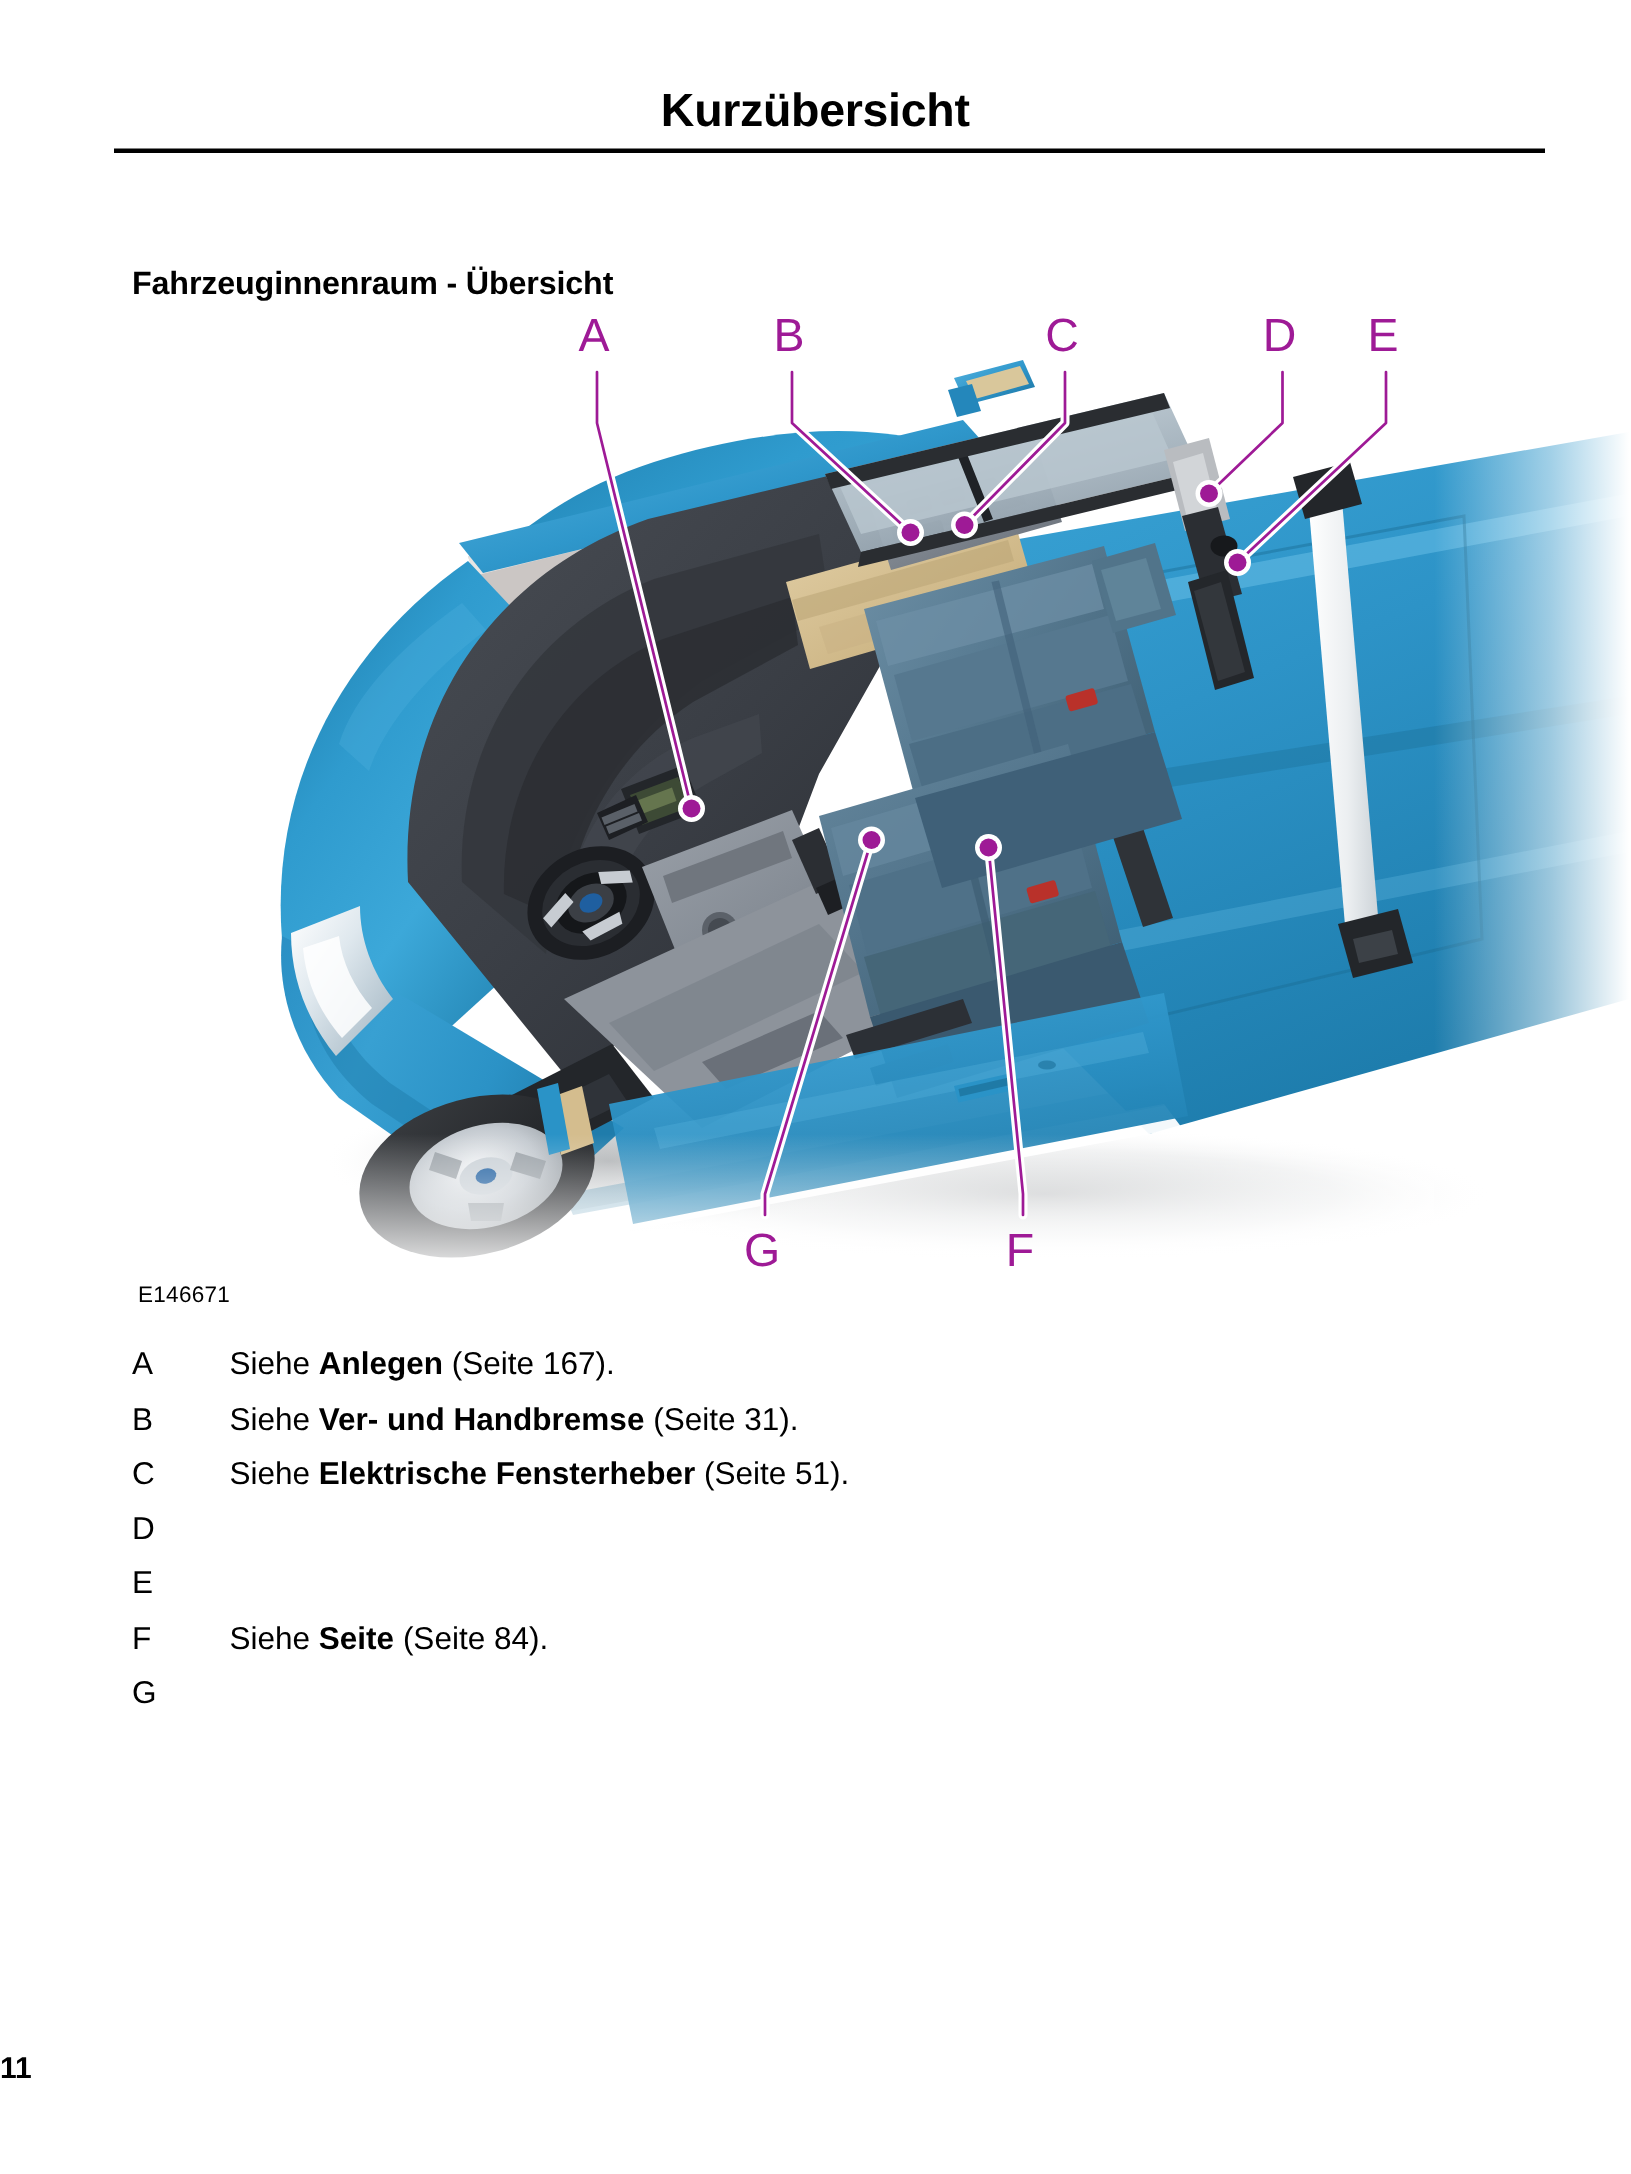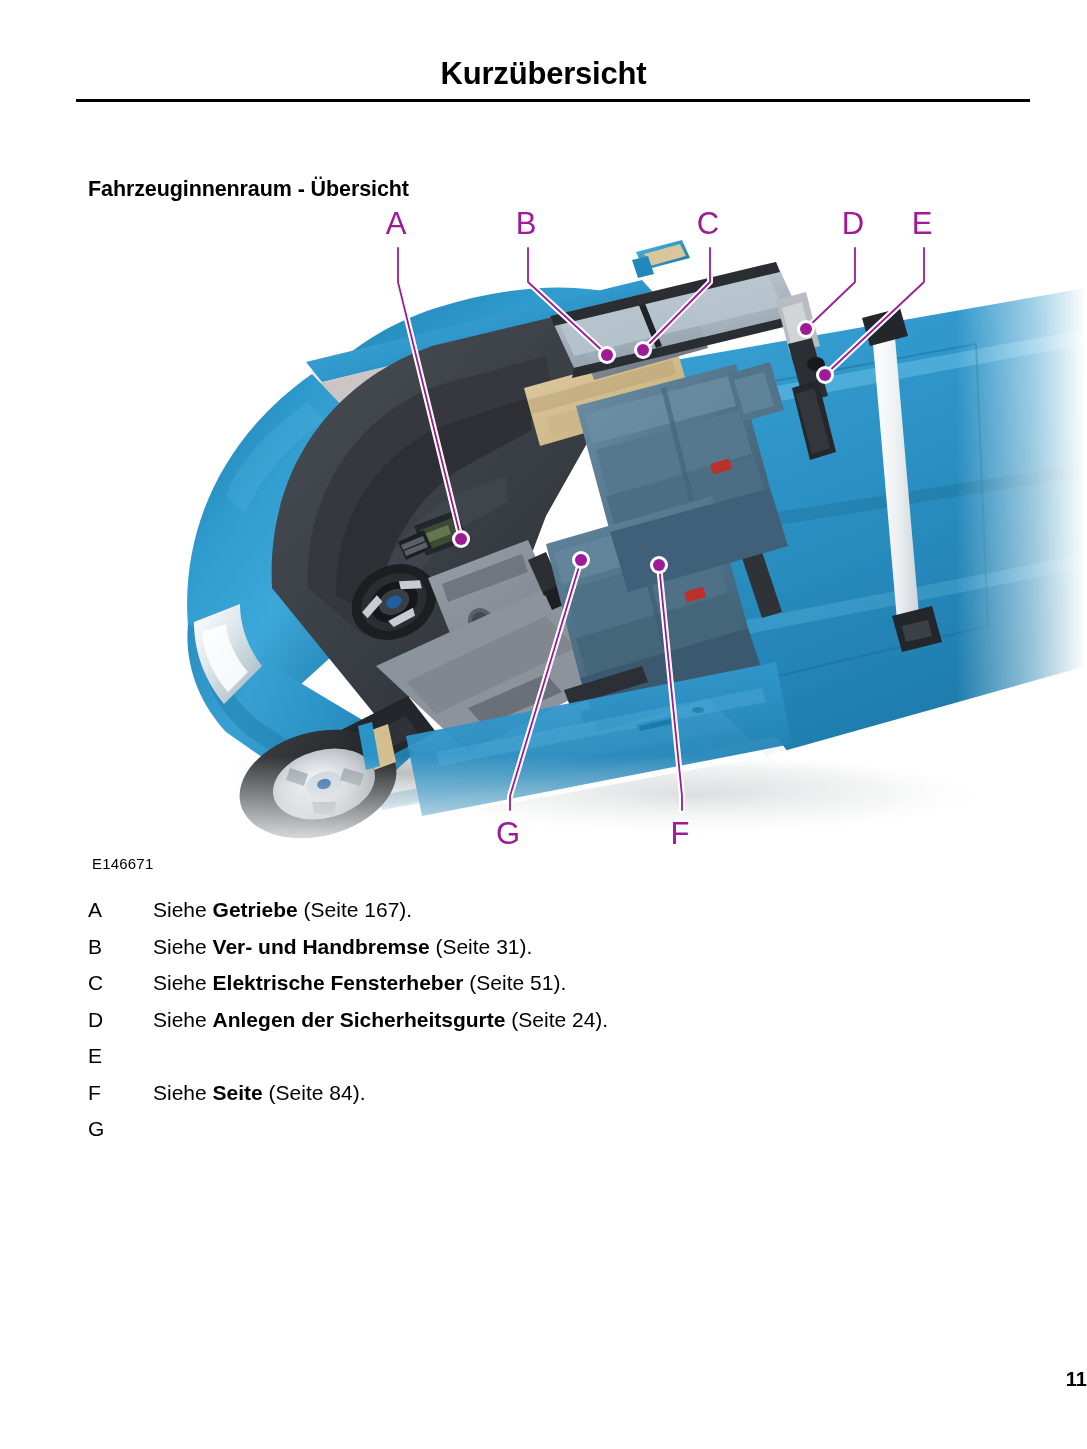--- a/index.html
+++ b/index.html
@@ -105,21 +105,21 @@
   .legend-text b {
     font-weight: bold;
   }
 
   
   .page-number {
     position: absolute;
     left: 0;
     top: 1368px;
     width: 1087px;
-    text-align: right;
+    text-align: left;
     font-size: 20px;
     font-weight: bold;
   }
 
   
   .calloutLabel {
     font-family: "Liberation Sans", sans-serif;
     font-size: 31px;
     fill: #9e1a96;
   }
@@ -465,33 +465,32 @@
         </g>
       </g>
     </svg>
   </div>
 
   <div class="fig-code">E146671</div>
 
   <div class="legend">
     <div class="legend-row">
       <span class="legend-key">A</span>
-      <span class="legend-text"><span>Siehe </span><b>Getriebe</b><span> (Seite 167).</span></span>
+      <span class="legend-text"><span>Siehe </span><b>Anlegen</b><span> (Seite 167).</span></span>
     </div>
     <div class="legend-row">
       <span class="legend-key">B</span>
       <span class="legend-text"><span>Siehe </span><b>Ver- und Handbremse</b><span> (Seite 31).</span></span>
     </div>
     <div class="legend-row">
       <span class="legend-key">C</span>
       <span class="legend-text"><span>Siehe </span><b>Elektrische Fensterheber</b><span> (Seite 51).</span></span>
     </div>
     <div class="legend-row">
       <span class="legend-key">D</span>
-      <span class="legend-text"><span>Siehe </span><b>Anlegen der Sicherheitsgurte</b><span> (Seite 24).</span></span>
     </div>
     <div class="legend-row">
       <span class="legend-key">E</span>
     </div>
     <div class="legend-row">
       <span class="legend-key">F</span>
       <span class="legend-text"><span>Siehe </span><b>Seite</b><span> (Seite 84).</span></span>
     </div>
     <div class="legend-row">
       <span class="legend-key">G</span>

